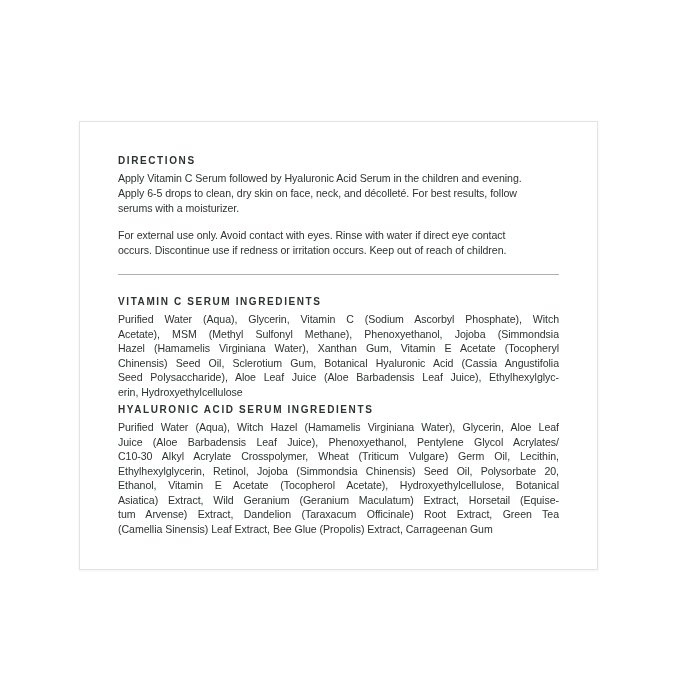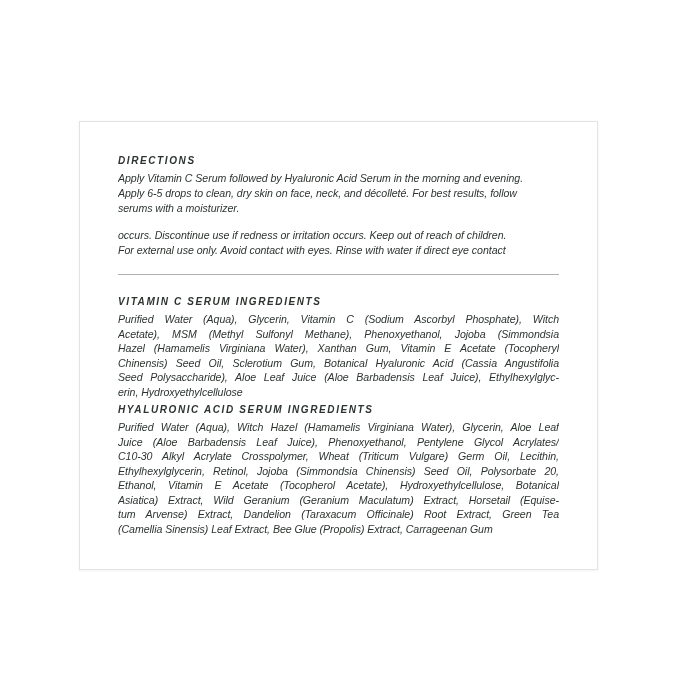--- a/index.html
+++ b/index.html
@@ -13,21 +13,20 @@
   html, body {
     width: 679px; height: 679px;
     background: var(--page-bg);
     font-family: "Liberation Sans", sans-serif;
     overflow: hidden;
   }
   .canvas {
     position: relative;
     width: 679px; height: 515px;
     background: var(--page-bg);
-    font-style: italic;
   }
   .card {
     position: absolute;
     left: 79px; top: 121px;
     width: 519px; height: 449px;
     background: var(--card-bg);
     border: 1px solid var(--card-border);
     box-shadow: 0 1px 3px rgba(0,0,0,0.05);
     padding: 32px 38px 0 38px;
     color: var(--text-color);
@@ -72,27 +71,27 @@
 </style>
 </head>
 <body>
 
 <div class="canvas">
   <div class="card">
 
     <div class="section">
       <div class="sec-heading">DIRECTIONS</div>
       <div class="para left">
-          <div class="line">Apply Vitamin C Serum followed by Hyaluronic Acid Serum in the morning and evening.</div>
+          <div class="line">Apply Vitamin C Serum followed by Hyaluronic Acid Serum in the children and evening.</div>
           <div class="line">Apply 6-5 drops to clean, dry skin on face, neck, and décolleté. For best results, follow</div>
           <div class="line last">serums with a moisturizer.</div>
         </div>
       <div class="para left warning">
+          <div class="line">For external use only. Avoid contact with eyes. Rinse with water if direct eye contact</div>
           <div class="line last">occurs. Discontinue use if redness or irritation occurs. Keep out of reach of children.</div>
-          <div class="line">For external use only. Avoid contact with eyes. Rinse with water if direct eye contact</div>
         </div>
     </div>
 
     <hr class="divider">
 
     <div class="section ing-section">
       <div class="sec-heading" style="margin-top:12px;">VITAMIN C SERUM INGREDIENTS</div>
       <div class="para justified">
           <div class="line">Purified Water (Aqua), Glycerin, Vitamin C (Sodium Ascorbyl Phosphate), Witch</div>
           <div class="line">Acetate), MSM (Methyl Sulfonyl Methane), Phenoxyethanol, Jojoba (Simmondsia</div>

